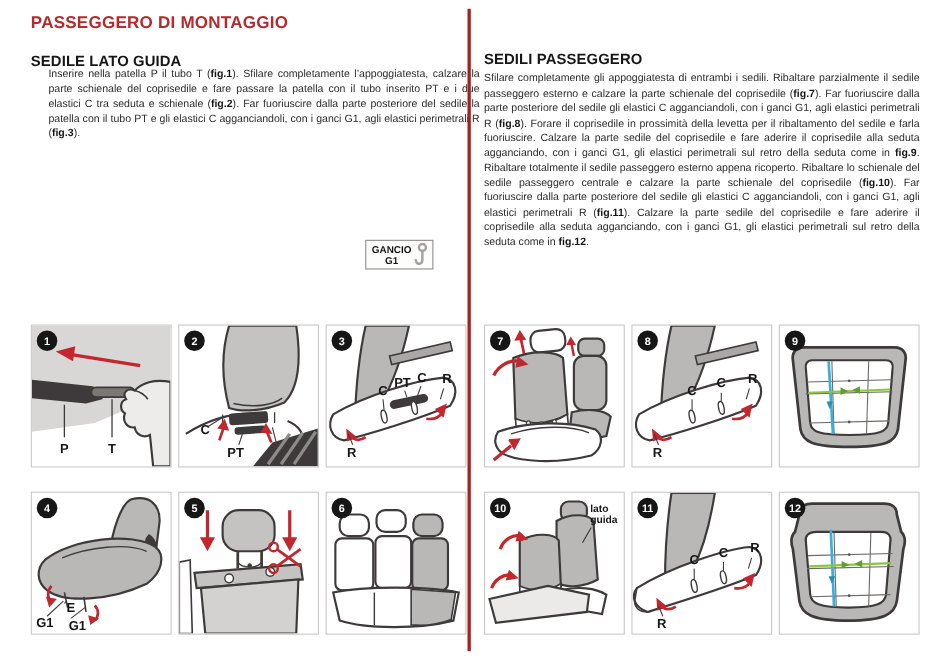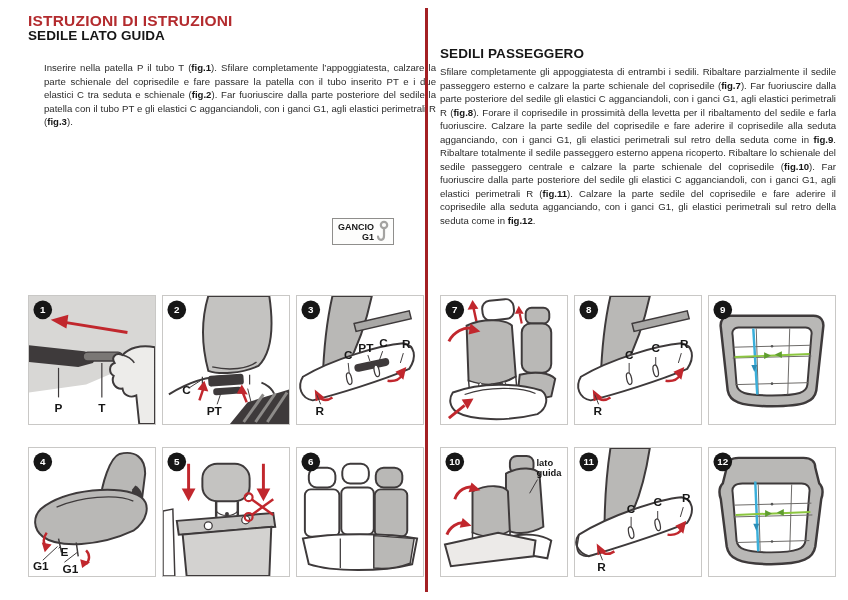--- a/index.html
+++ b/index.html
@@ -9,57 +9,57 @@
     font-family:"Liberation Sans", sans-serif;
     color:#2b2b2b;
   }
   .page-title{
     position:absolute;left:28px;top:12px;
     font-size:15.5px;font-weight:bold;color:#b32b2e;letter-spacing:.2px;
   }
   .section-title{
     position:absolute;font-size:13.5px;font-weight:bold;color:#161616;letter-spacing:.1px;
   }
-  .st-left{left:28px;top:28px;}
+  .st-left{left:28px;top:48px;}
   .st-right{left:440px;top:46px;text-align:center;}
   .bodycol{
     position:absolute;font-size:9.6px;line-height:13.5px;text-align:justify;color:#2b2b2b;
   }
   .bodycol p{margin:0 0 8px 0;}
   .bodycol b{color:#161616;}
   .col-left{left:44px;top:61px;width:392px;}
   .col-right{left:440px;top:65px;width:396px;}
   .divider{
     position:absolute;left:425px;top:8px;width:3px;height:584px;background:#a32024;
   }
   .gancio-box{
     position:absolute;left:332px;top:218px;width:62px;height:27px;
     border:1px solid #8f8e8c;background:#fdfdfc;box-sizing:border-box;
     display:flex;align-items:center;justify-content:flex-end;gap:2px;padding:0 3px;
   }
-  .gancio-text{text-align:right;font-weight:bold;font-size:9px;line-height:10px;color:#161616;}
+  .gancio-text{text-align:center;font-weight:bold;font-size:9px;line-height:10px;color:#161616;}
   .figs{position:absolute;display:grid;grid-template-columns:repeat(3,128px);grid-column-gap:6px;grid-row-gap:22px;}
   .figs-left{left:28px;top:295px;}
   .figs-right{left:440px;top:295px;}
   .panel{
     width:128px;height:130px;border:1px solid #c9c8c6;background:#fff;box-sizing:border-box;
     position:relative;overflow:hidden;
   }
   .panel svg{display:block;width:126px;height:128px;}
   svg text{font-family:"Liberation Sans", sans-serif;}
   .lbl{font-size:12px;font-weight:bold;fill:#161616;text-anchor:middle;}
   .sml{font-size:9.5px;font-weight:bold;fill:#161616;}
   .badge-t{font-size:10px;font-weight:bold;fill:#ffffff;text-anchor:middle;}
 </style>
 </head>
 <body>
 
 <div>
 
-  <div class="page-title">ISTRUZIONI DI ISTRUZIONI</div>
+  <div class="page-title">PASSEGGERO DI MONTAGGIO</div>
   <div class="section-title st-left">SEDILE LATO GUIDA</div>
   <div class="bodycol col-left">
       <p>Inserire nella patella P il tubo T (<b>fig.1</b>). Sfilare completamente l’appoggiatesta, calzare la parte schienale del coprisedile e fare passare la patella con il tubo inserito PT e i due elastici C tra seduta e schienale (<b>fig.2</b>). Far fuoriuscire dalla parte posteriore del sedile la patella con il tubo PT e gli elastici C agganciandoli, con i ganci G1, agli elastici perimetrali R (<b>fig.3</b>).</p>
     </div>
 
   <div class="gancio-box">
     <div class="gancio-text">
       <div>GANCIO</div>
       <div>G1</div>
     </div>

